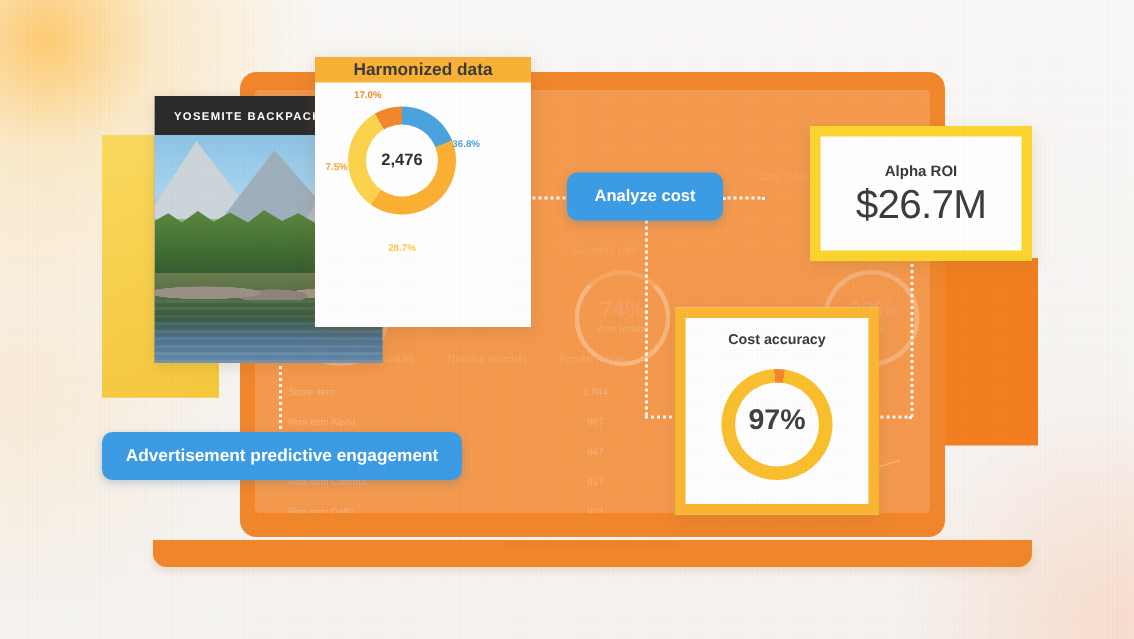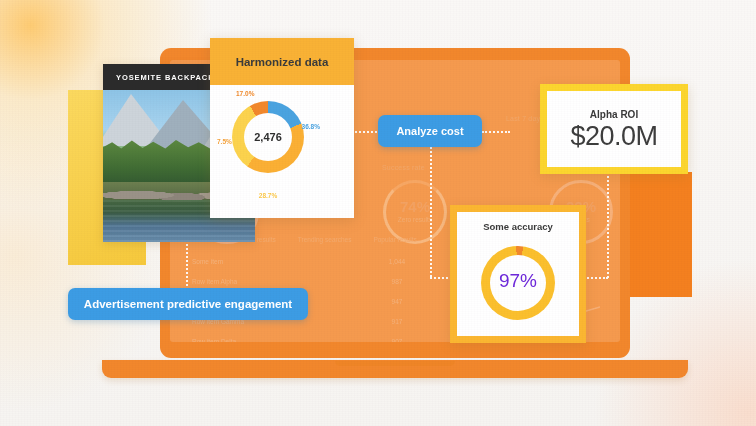--- a/index.html
+++ b/index.html
@@ -88,21 +88,21 @@
                 linear-gradient(180deg,#6d7f4f,#4d6340);}
   .water{position:absolute;left:0;right:0;top:110px;bottom:0;
      background:linear-gradient(180deg,#486b45 0%,#3d5f44 28%,#54799a 62%,#6d93b4 100%);
      opacity:.96;}
   .water:after{content:"";position:absolute;inset:0;
      background:repeating-linear-gradient(180deg,rgba(255,255,255,.06) 0 2px,rgba(0,0,0,.04) 2px 5px);}
 
   
   #harm-card{position:absolute;left:210px;top:38px;width:144px;height:180px;
      background:#fff;box-shadow:0 3px 12px rgba(140,100,50,.22);}
-  #harm-head{height:47px;background:#f9b235;display:flex;align-items:center;justify-content:center;}
+  #harm-head{height:17px;background:#f9b235;display:flex;align-items:center;justify-content:center;}
   #harm-head span{font-size:11.5px;font-weight:700;color:#3b3b3b;}
   #harm-sub{text-align:center;font-size:8px;color:#3d3d3d;margin-top:11px;}
   #donut-wrap{position:relative;width:116px;height:118px;}
   #donut{position:absolute;left:50%;top:16px;transform:translateX(-50%);width:72px;height:72px;border-radius:50%;}
   #donut:after{content:"";position:absolute;left:12px;top:12px;width:48px;height:48px;border-radius:50%;background:#fff;}
   #donut-center{position:absolute;left:50%;top:16px;transform:translateX(-50%);width:72px;height:72px;
      display:flex;align-items:center;justify-content:center;font-size:11px;font-weight:700;color:#2f2f2f;z-index:2;}
   .dlbl{position:absolute;font-size:6.5px;font-weight:700;}
   #dlbl-a{left:26px;top:5px;color:#f08a2c;}
   #dlbl-b{right:6px;top:38px;color:#4aa3e0;}
@@ -115,21 +115,21 @@
      display:flex;flex-direction:column;align-items:center;justify-content:center;}
   #roi-title{font-size:10px;font-weight:700;color:#3a3a3a;}
   #roi-value{font-size:27px;color:#3d3d3d;line-height:1;margin-top:3px;letter-spacing:-.5px;}
 
   
   #cost-card{position:absolute;left:450px;top:205px;width:122px;height:124px;
      border:7px solid #fbb731;background:#fff;box-shadow:0 3px 11px rgba(150,110,40,.2);}
   #cost-title{text-align:center;font-size:9.5px;font-weight:700;color:#3a3a3a;margin-top:9px;}
   #cost-ring{position:absolute;left:50%;transform:translateX(-50%);top:34px;width:74px;height:74px;border-radius:50%;}
   #cost-ring:after{content:"";position:absolute;left:9px;top:9px;width:56px;height:56px;border-radius:50%;background:#fff;}
-  #cost-val{position:absolute;left:0;right:0;top:58px;text-align:center;font-size:19px;font-weight:400;color:#6d28d9;z-index:2;}
+  #cost-val{position:absolute;left:0;right:0;top:58px;text-align:center;font-size:19px;font-weight:700;color:#404040;z-index:2;}
 
   
   .pill-btn{position:absolute;background:#3c9ce4;border-radius:7px;color:#fff;
      display:flex;align-items:center;justify-content:center;font-weight:700;
      box-shadow:0 2px 6px rgba(40,110,170,.28);cursor:pointer;}
   #btn-analyze{left:378px;top:115px;width:104px;height:32px;font-size:11px;}
   #btn-adv{left:68px;top:288px;width:240px;height:32px;font-size:11.5px;}
 </style>
 </head>
 <body>
@@ -243,25 +243,25 @@
       <div id="donut-center">2,476</div>
       <span class="dlbl" id="dlbl-a">17.0%</span>
       <span class="dlbl" id="dlbl-b">36.8%</span>
       <span class="dlbl" id="dlbl-c">7.5%</span>
       <span class="dlbl" id="dlbl-d">28.7%</span>
     </div>
   </div>
 
   <div id="roi-card">
     <div id="roi-title">Alpha ROI</div>
-    <div id="roi-value">$20.0M</div>
+    <div id="roi-value">$26.7M</div>
   </div>
 
   <div id="cost-card">
-    <div id="cost-title">Some accuracy</div>
+    <div id="cost-title">Cost accuracy</div>
     <div id="cost-ring" style="background: conic-gradient(from 8deg, rgb(251, 192, 45) 0%, rgb(251, 192, 45) 97%, rgb(242, 136, 44) 97%, rgb(242, 136, 44) 100%);"></div>
     <div id="cost-val">97%</div>
   </div>
 
   <div class="pill-btn" id="btn-analyze">
     <span>Analyze cost</span>
   </div>
   <div class="pill-btn" id="btn-adv">
     <span>Advertisement predictive engagement</span>
   </div>

